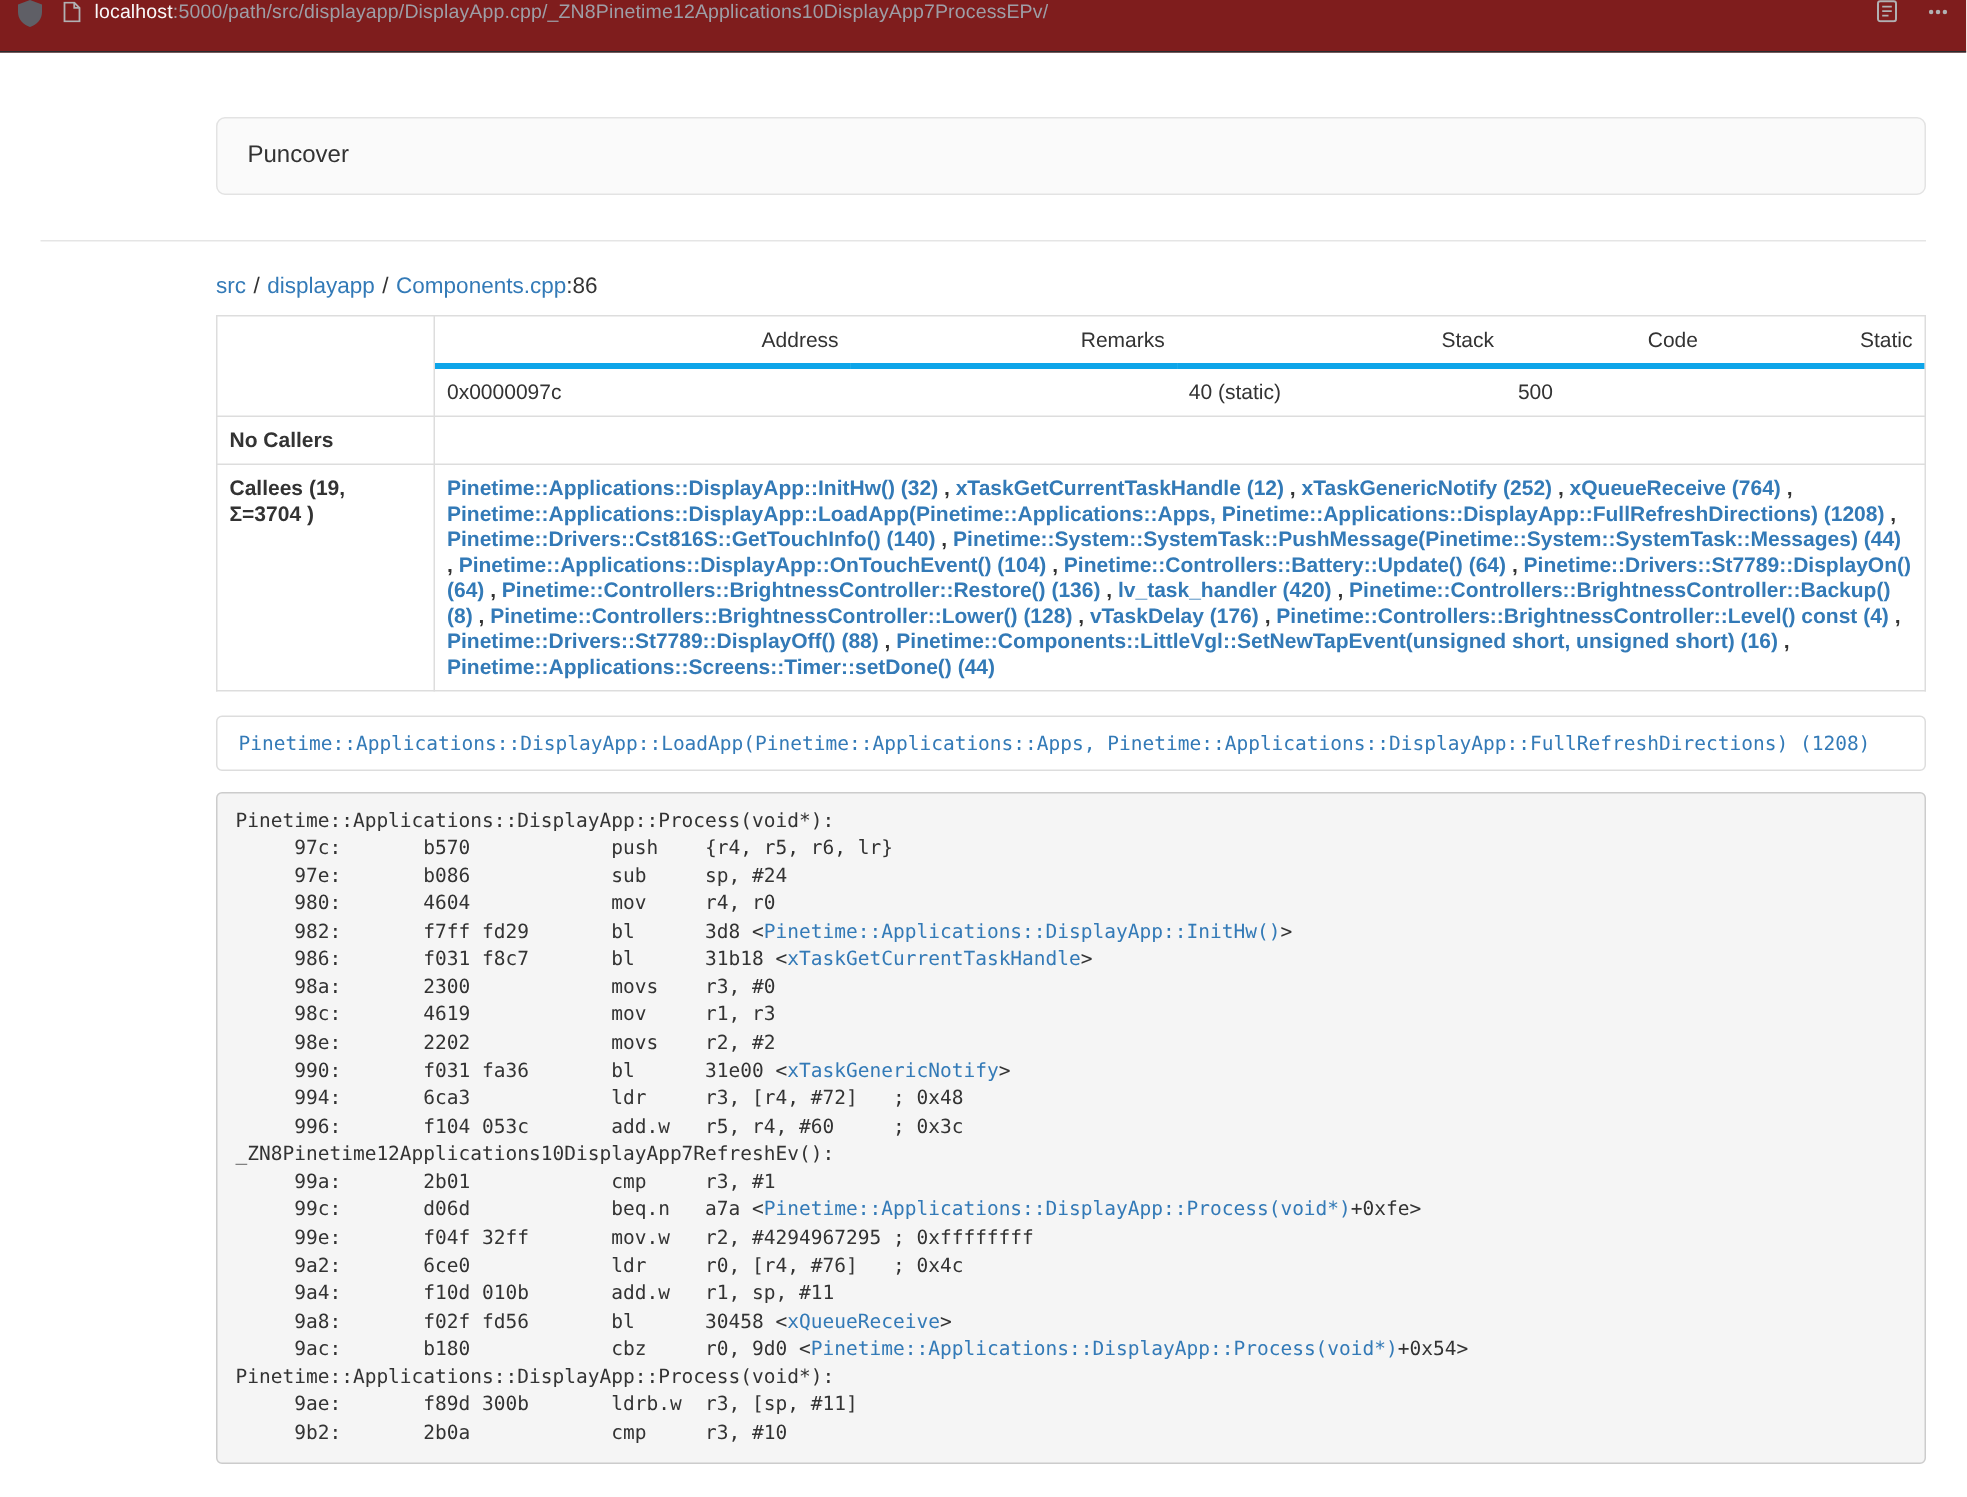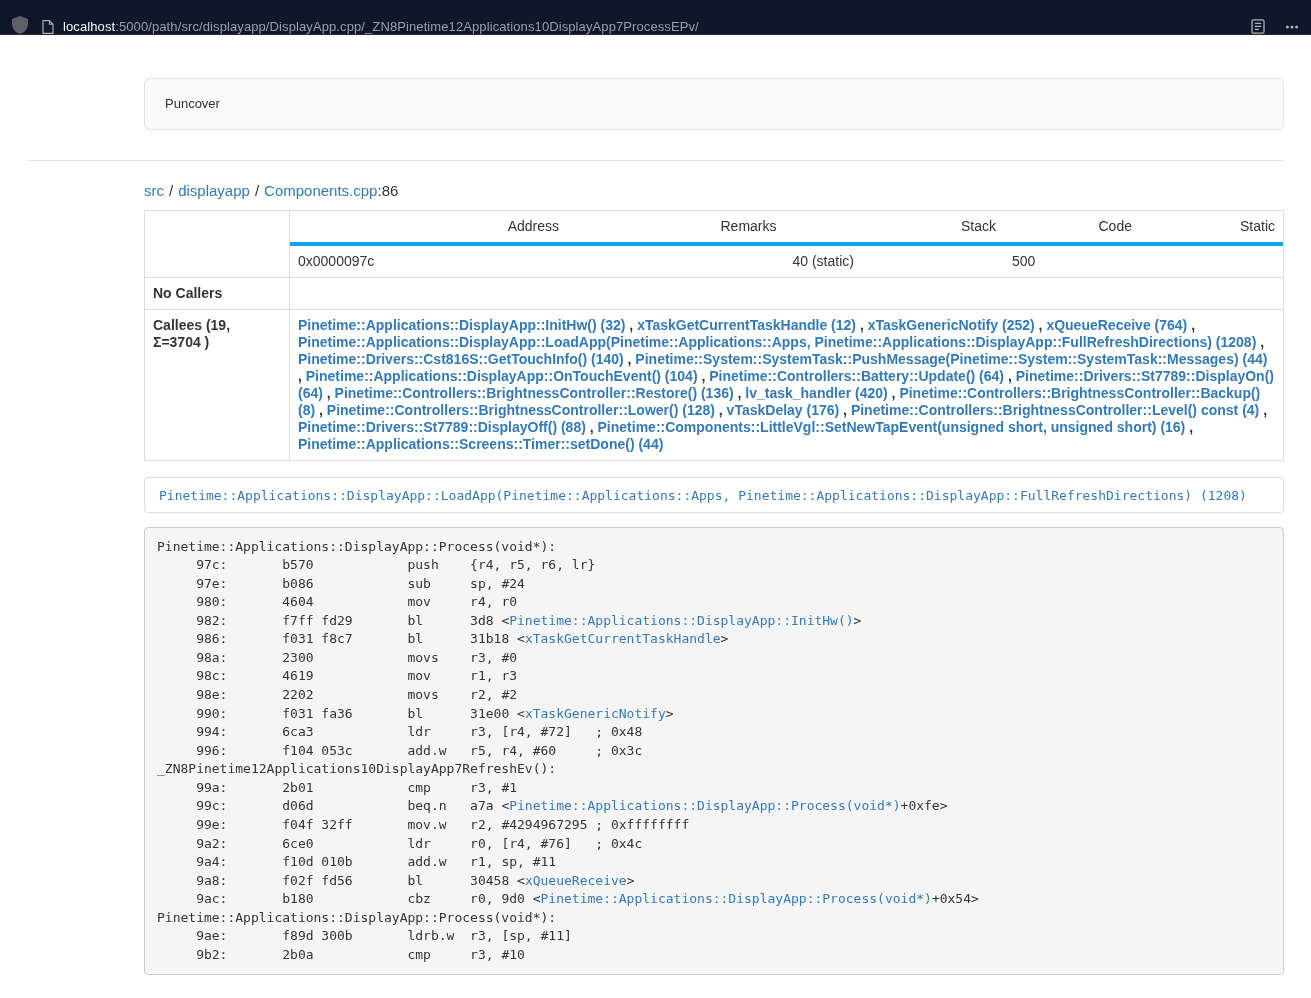--- a/index.html
+++ b/index.html
@@ -13,24 +13,24 @@
     width: 1311px;
     height: 998px;
     overflow: hidden;
     background: #fff;
     position: relative;
   }
 
   
   .browser-bar {
     height: 35px;
-    background: #0f172a;
+    background: #7f1d1d;
     border-bottom: 1px solid #2a2a2e;
     display: flex;
-    align-items: flex-end;
+    align-items: flex-start;
     padding: 0 12px;
     box-sizing: border-box;
   }
   .browser-bar .icon {
     display: inline-flex;
     align-items: center;
     justify-content: center;
     flex: 0 0 auto;
   }
   .shield-wrap { margin-right: 14px; }
@@ -61,21 +61,21 @@
   .content-col { margin-left: 117px; }
 
   .jumbotron {
     margin-top: 43px;
     background: #fafafa;
     border: 1px solid #e3e3e3;
     border-radius: 6px;
     padding: 13px 20px;
   }
   .app-title {
-    font-size: 13px;
+    font-size: 16px;
     line-height: 24px;
     color: #333;
   }
 
   hr.rule {
     border: none;
     border-top: 1px solid #e5e5e5;
     margin: 30px 0 0 0;
   }
 

